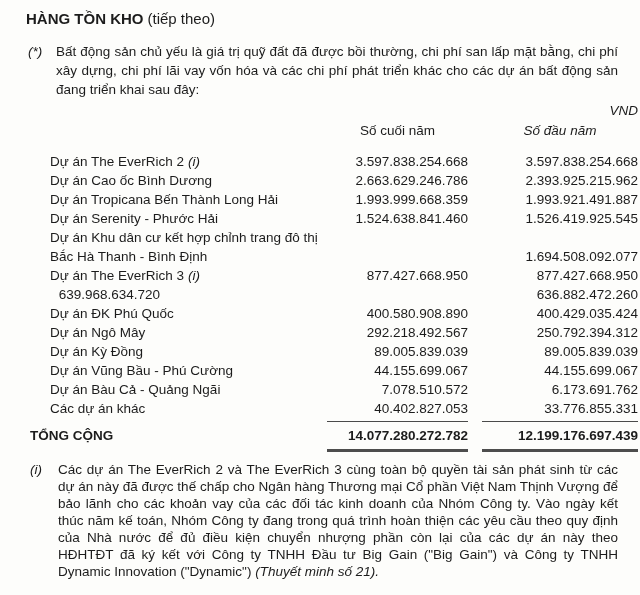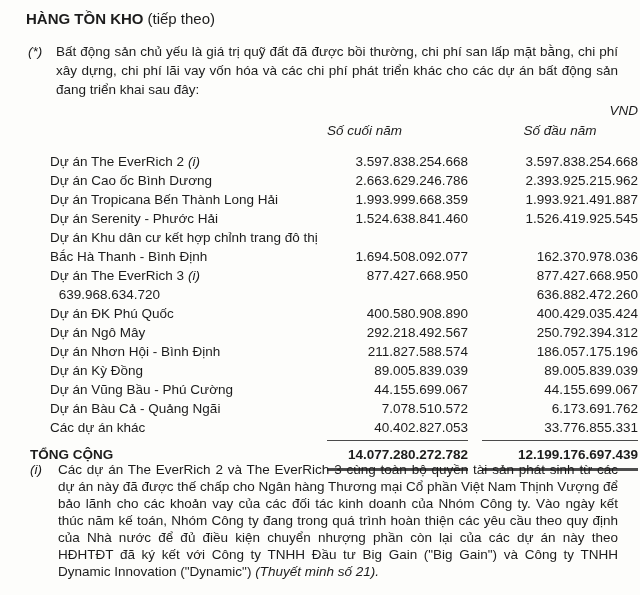--- a/index.html
+++ b/index.html
@@ -18,21 +18,21 @@
   .heading .sub { margin-left:4px; }
 
   .hang-para { position:absolute; display:flex; line-height:19px; }
   .note-para { left:28px; top:42px; width:590px; }
   .footnote  { left:30px; top:461px; width:588px; line-height:17px; }
   .hang-para .marker { flex:0 0 28px; font-style:italic; }
   .hang-para .ptext  { flex:1; text-align:justify; }
   .italic { font-style:italic; }
 
   .vnd     { position:absolute; top:103px; left:482px; width:156px; text-align:right; font-style:italic; }
-  .h-end   { position:absolute; top:123px; left:327px; width:141px; text-align:left; font-style:italic; }
+  .h-end   { position:absolute; top:123px; left:327px; width:141px; text-align:center; }
   .h-begin { position:absolute; top:123px; left:482px; width:156px; text-align:center; font-style:italic; }
 
   .table { position:absolute; left:30px; top:152px; width:608px; }
   .row { display:flex; align-items:flex-end; line-height:19px;justify-content:space-between; }
   .cell.name  { width:308px; padding-left:20px; }
   .cell.end   { width:130px; text-align:right; white-space:nowrap; }
   .cell.begin { width:170px; text-align:right; white-space:nowrap; }
   .note { font-style:italic; }
   .note:not(:empty) { margin-left:4px; }
 
@@ -86,21 +86,20 @@
 
   <div class="row">
     <div class="cell name"><span class="nm">Dự án Serenity - Phước Hải</span><span class="note"></span></div>
     <div class="cell end">1.524.638.841.460</div>
     <div class="cell begin">1.526.419.925.545</div>
   </div>
 
   <div class="row">
     <div class="cell name"><span class="nm">Dự án Khu dân cư kết hợp chỉnh trang đô thị Bắc Hà Thanh - Bình Định</span><span class="note"></span></div>
     <div class="cell end">1.694.508.092.077</div>
-    <div class="cell begin">162.370.978.036</div>
   </div>
 
   <div class="row">
     <div class="cell name"><span class="nm">Dự án The EverRich 3</span><span class="note">(i)</span></div>
     <div class="cell end">877.427.668.950</div>
     <div class="cell begin">877.427.668.950</div>
   </div>
 
   <div class="row">
     <div class="cell end">639.968.634.720</div>
@@ -112,25 +111,20 @@
     <div class="cell end">400.580.908.890</div>
     <div class="cell begin">400.429.035.424</div>
   </div>
 
   <div class="row">
     <div class="cell name"><span class="nm">Dự án Ngô Mây</span><span class="note"></span></div>
     <div class="cell end">292.218.492.567</div>
     <div class="cell begin">250.792.394.312</div>
   </div>
 
-  <div class="row">
-    <div class="cell name"><span class="nm">Dự án Nhơn Hội - Bình Định</span><span class="note"></span></div>
-    <div class="cell end">211.827.588.574</div>
-    <div class="cell begin">186.057.175.196</div>
-  </div>
 
   <div class="row">
     <div class="cell name"><span class="nm">Dự án Kỳ Đồng</span><span class="note"></span></div>
     <div class="cell end">89.005.839.039</div>
     <div class="cell begin">89.005.839.039</div>
   </div>
 
   <div class="row">
     <div class="cell name"><span class="nm">Dự án Vũng Bầu - Phú Cường</span><span class="note"></span></div>
     <div class="cell end">44.155.699.067</div>

